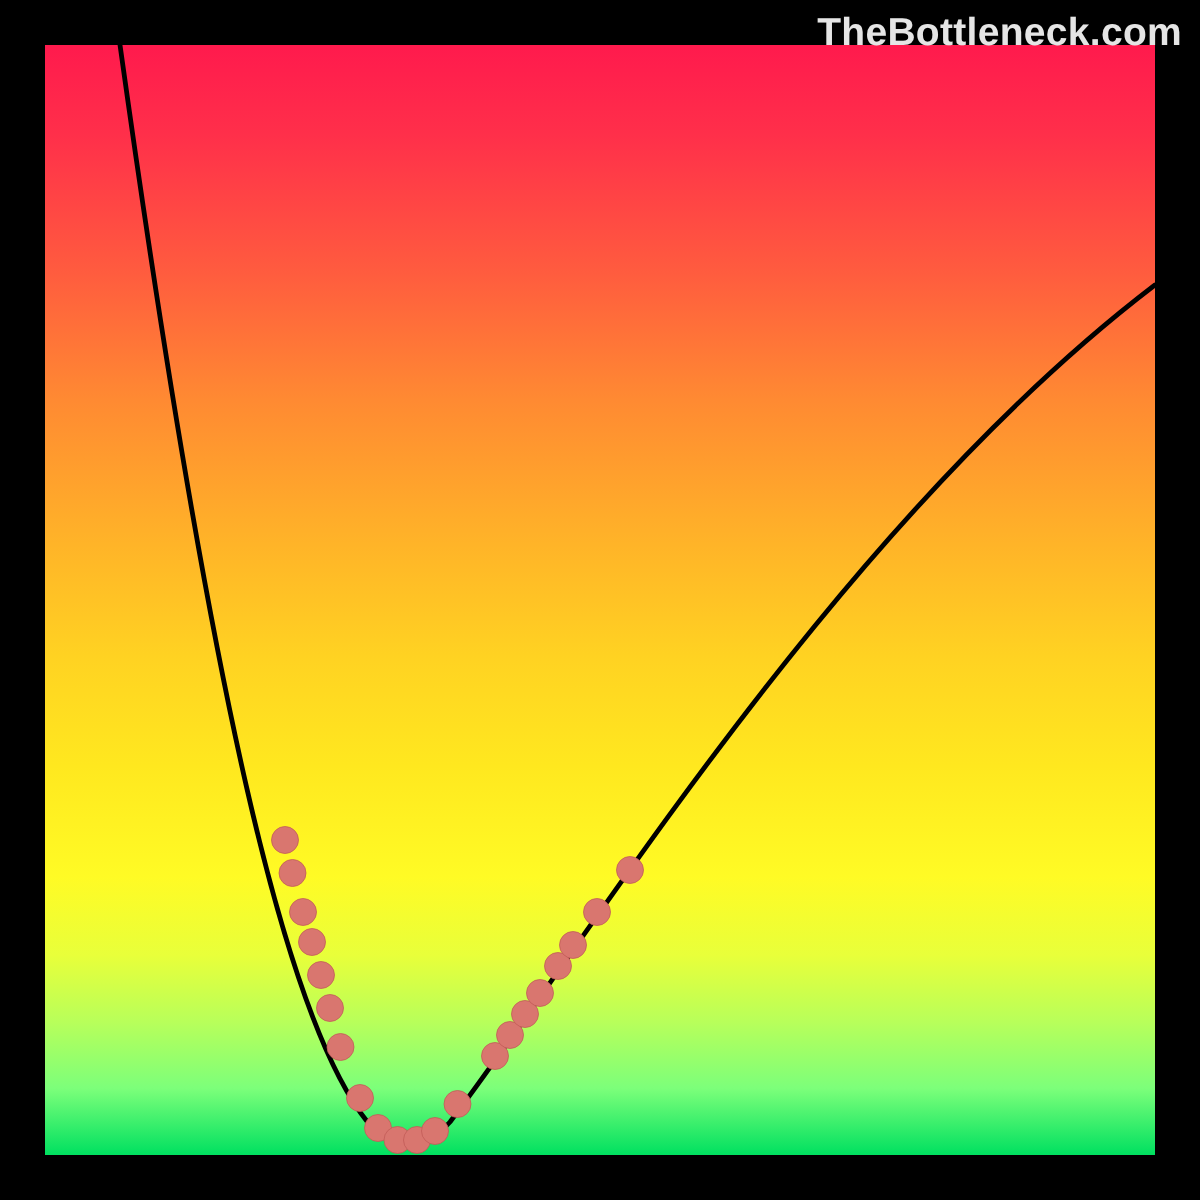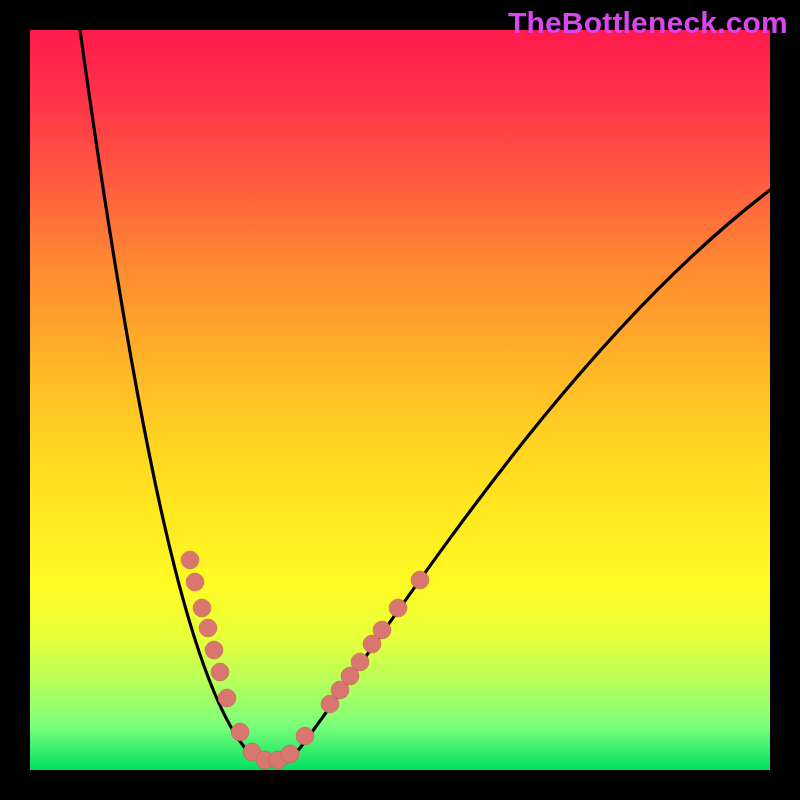--- a/index.html
+++ b/index.html
@@ -29,23 +29,23 @@
       #e8ff3a 82%,
       #b8ff5a 88%,
       #7cff7a 94%,
       #00e060 100%
     );
   }
   .watermark {
     position: absolute;
     top: 6px;
     right: 12px;
-    font-size: 30px;
+    font-size: 26px;
     font-weight: 600;
-    color: #d946ef;
+    color: #e5e5e5;
     letter-spacing: 0.2px;
     z-index: 5;
     font-family: Arial, Helvetica, sans-serif;
   }
   svg.curve {
     position: absolute;
     left: 0;
     top: 0;
     width: 740px;
     height: 740px;

